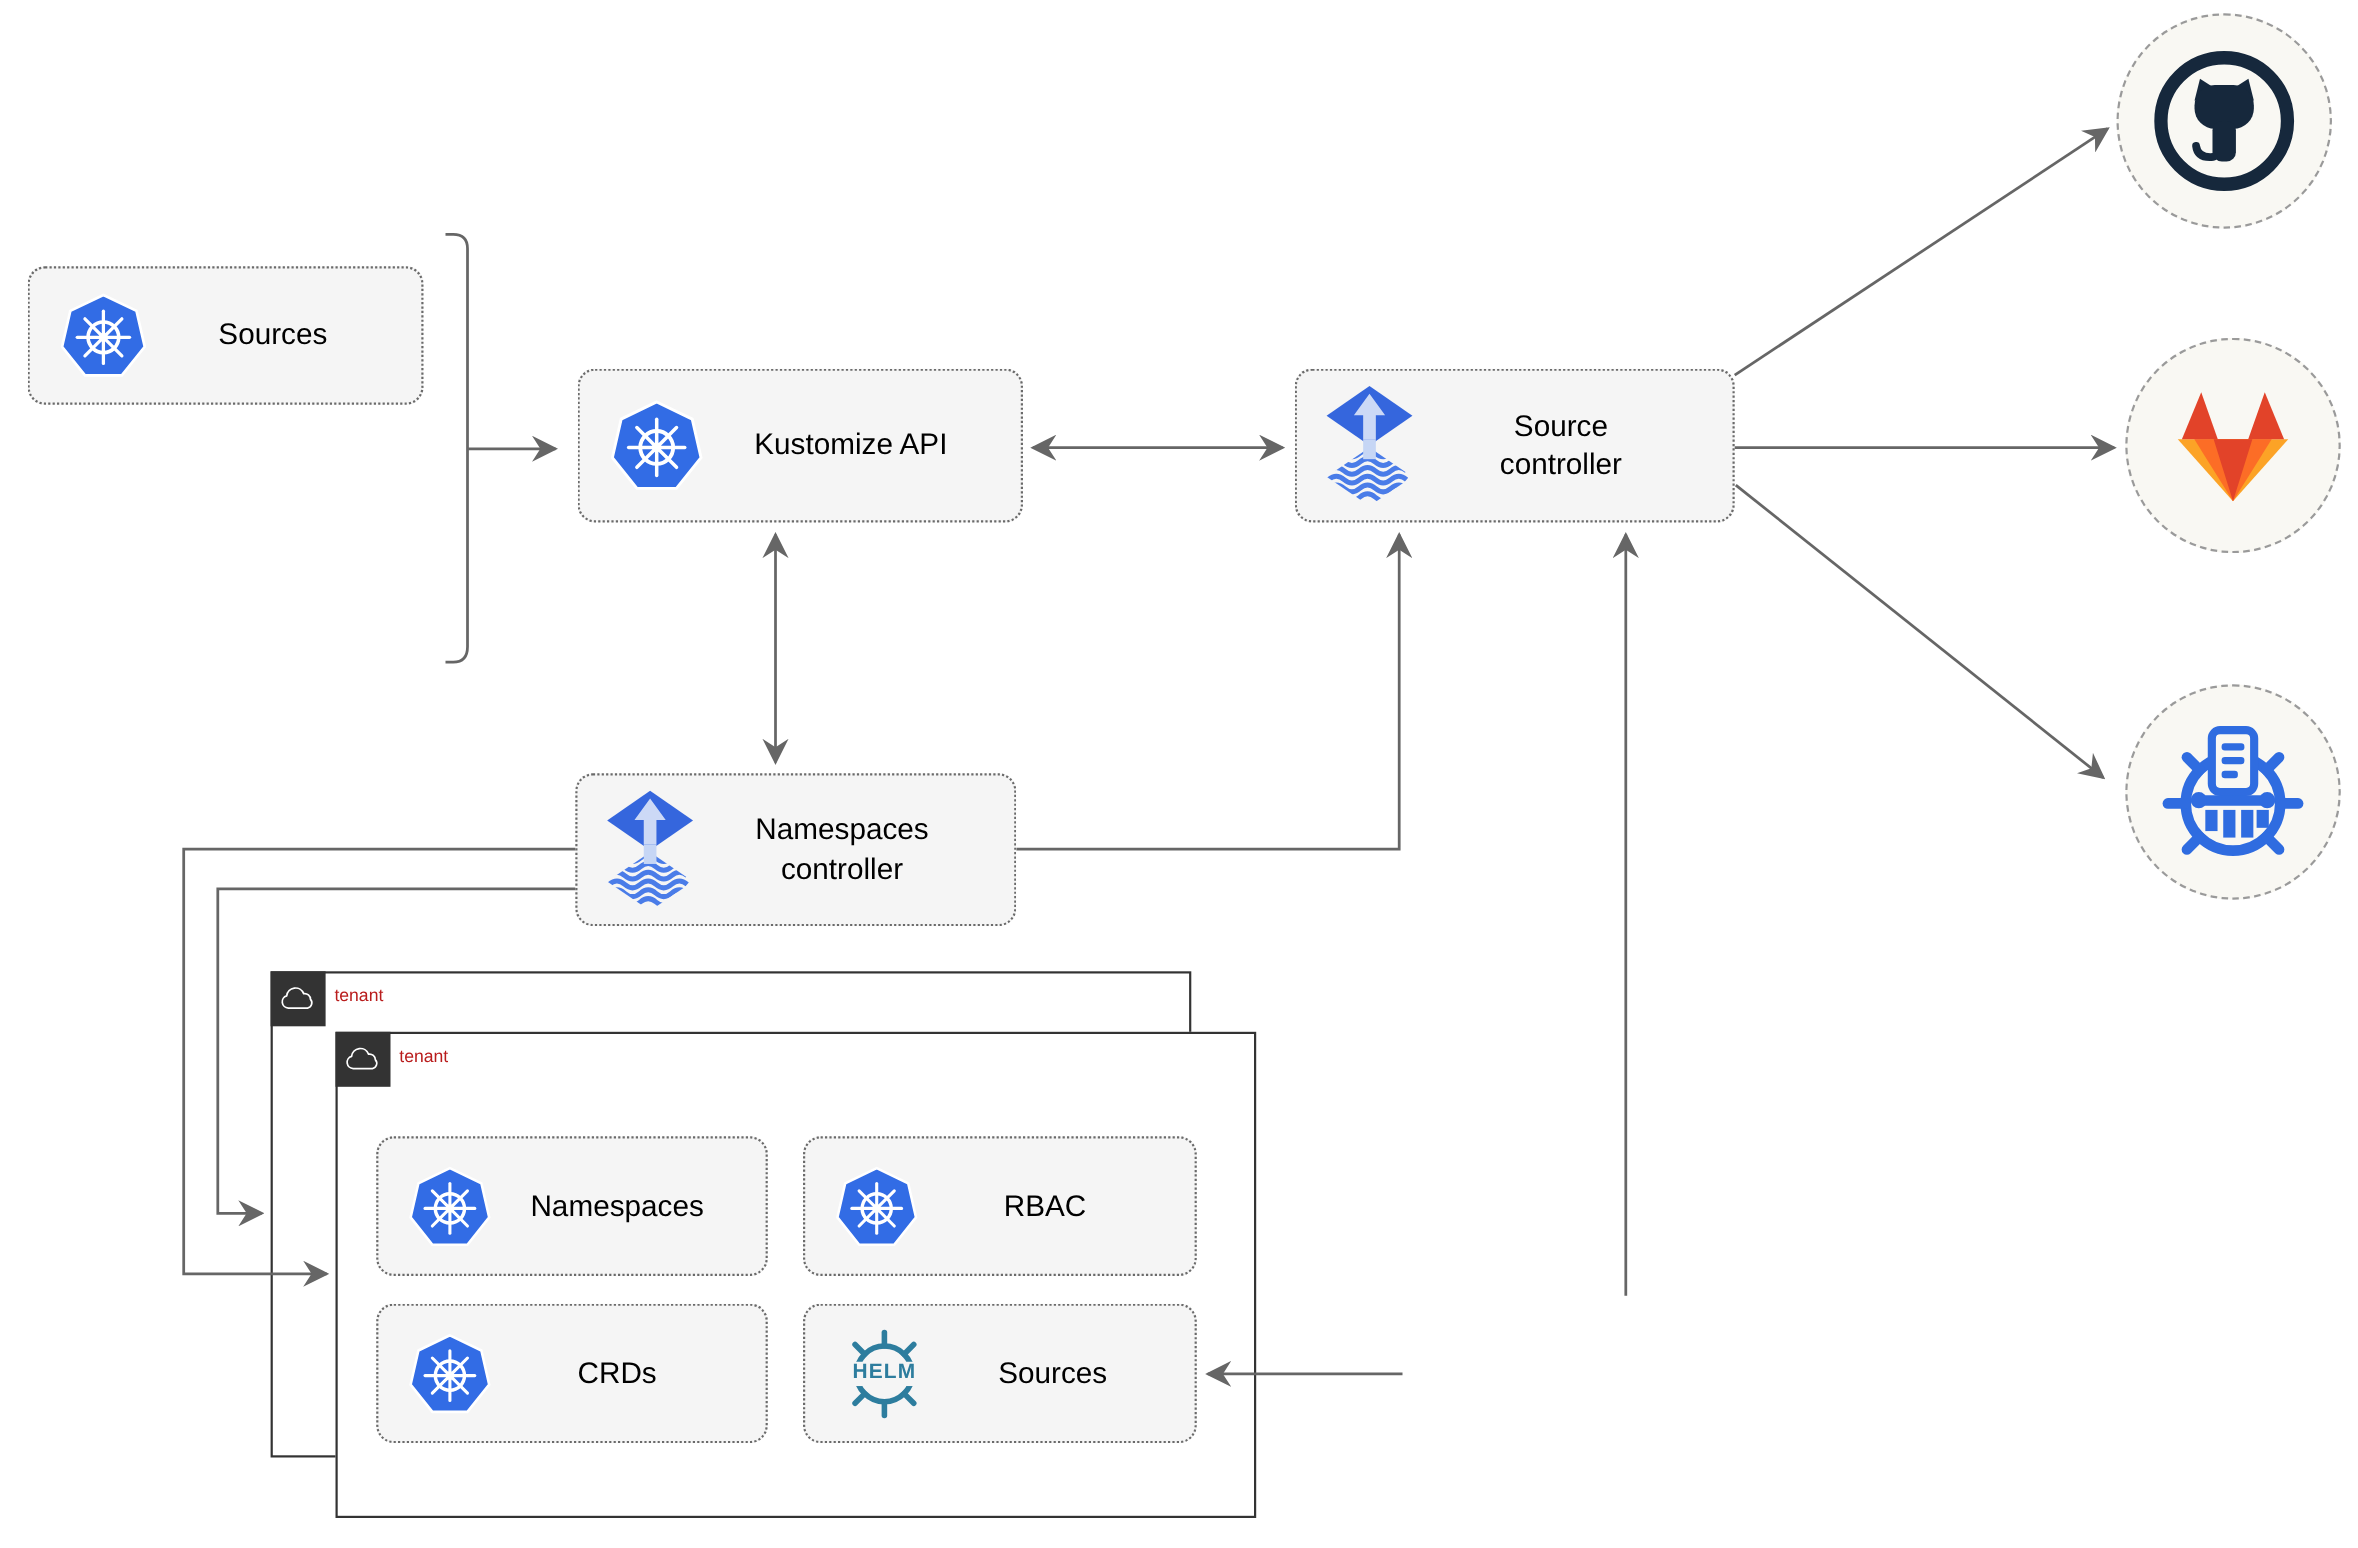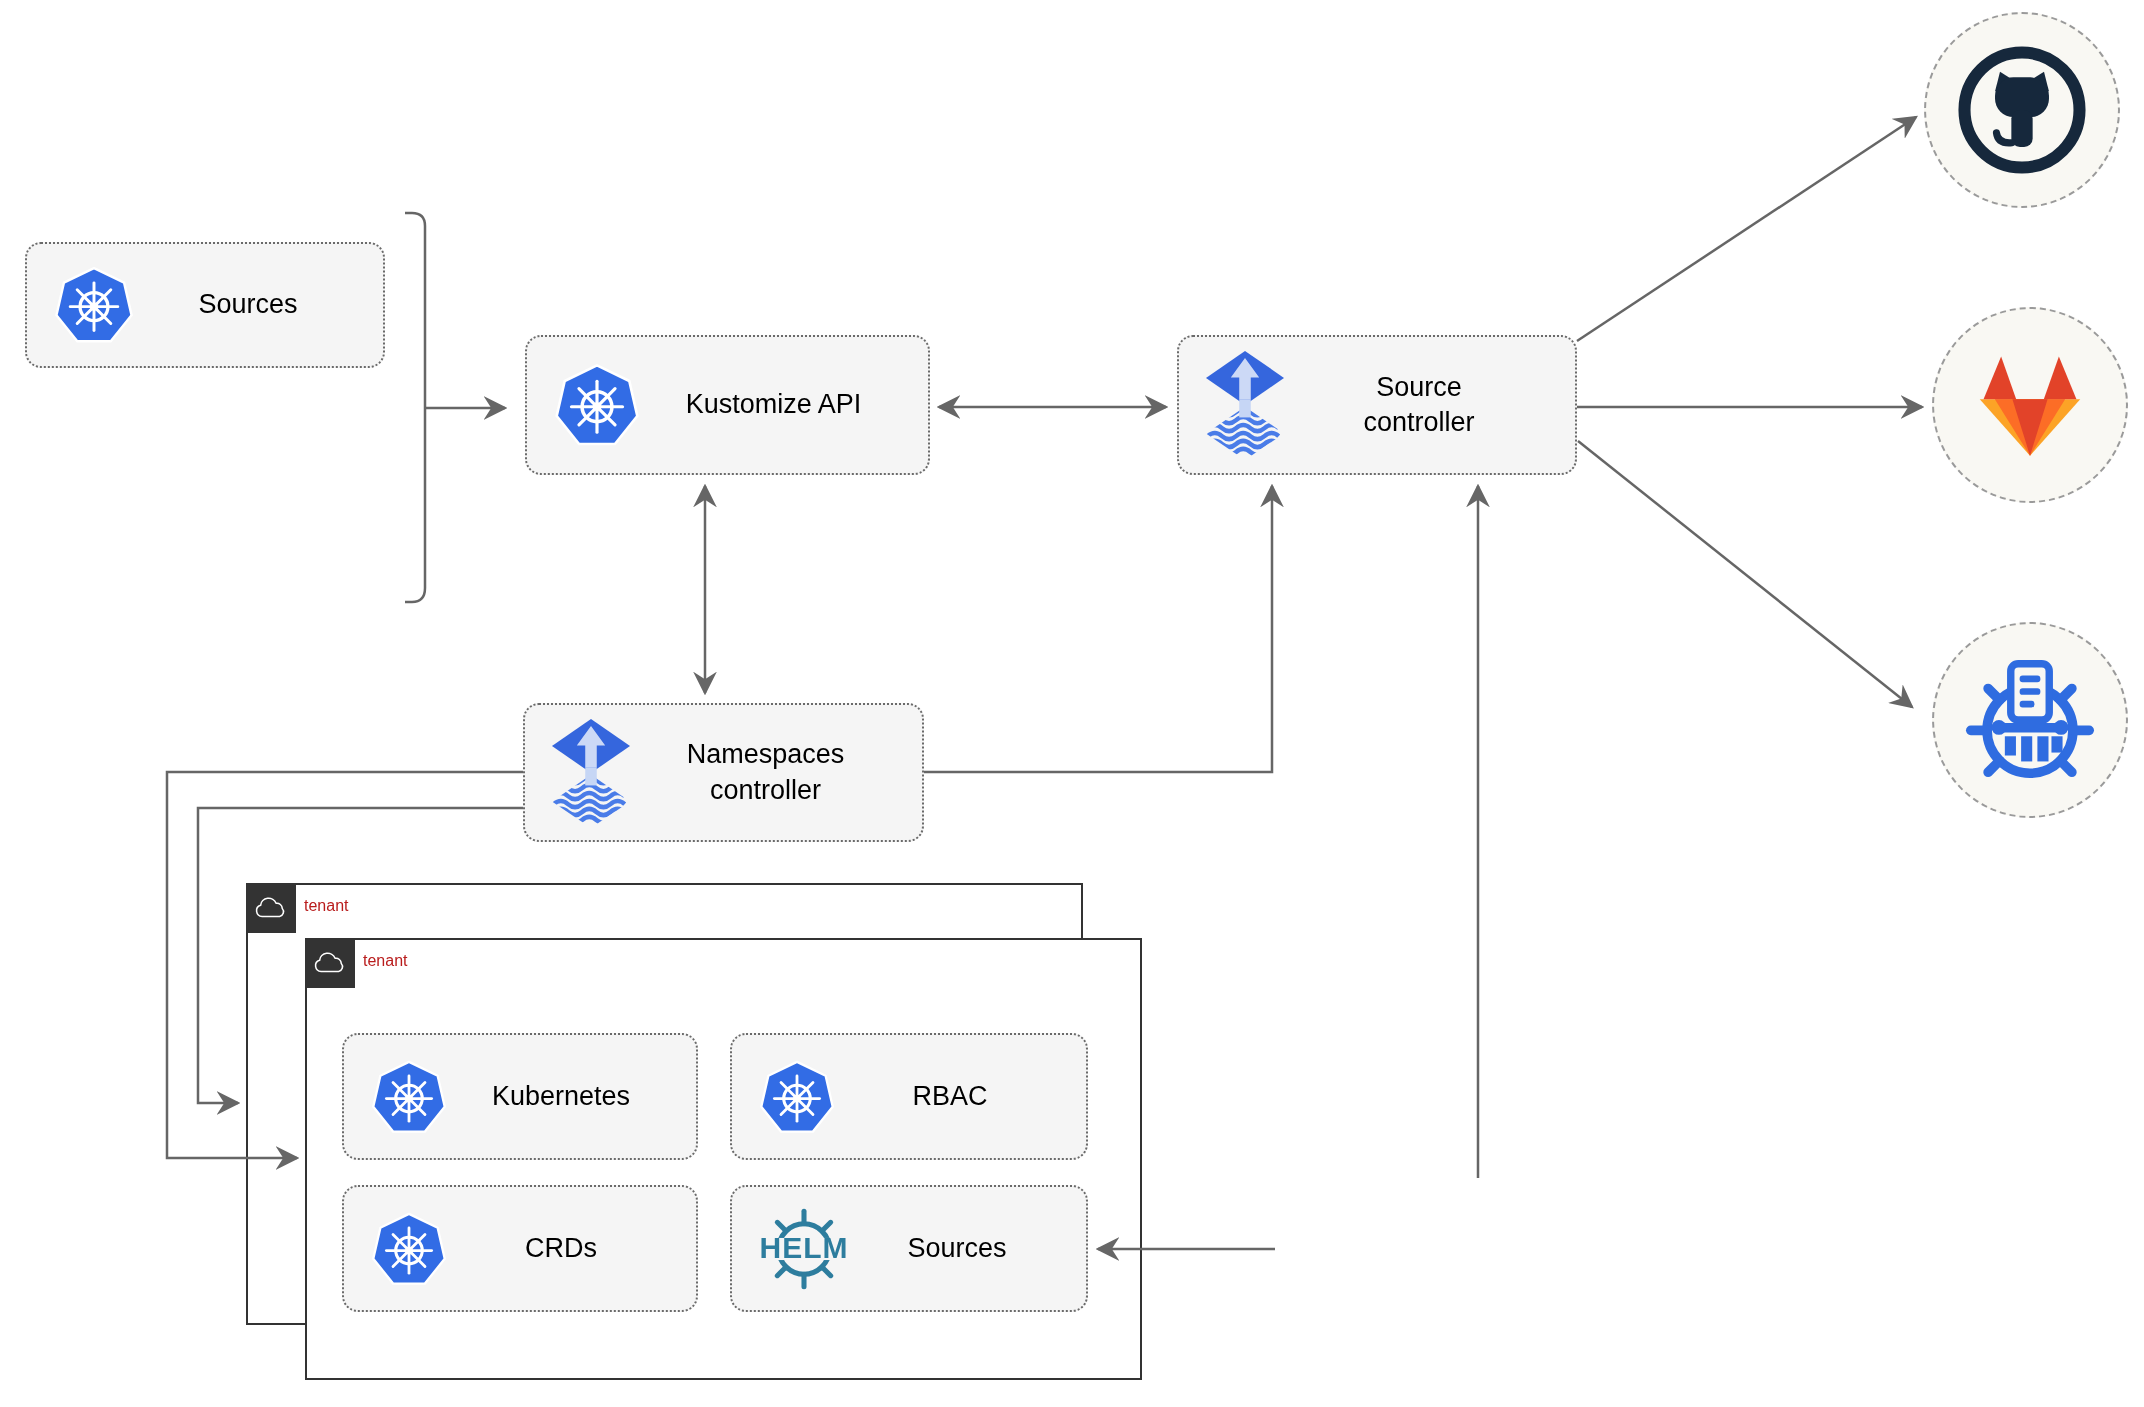--- a/index.html
+++ b/index.html
@@ -24,21 +24,21 @@
   .remote{position:absolute;width:196px;height:196px;border-radius:50%;box-sizing:border-box;
           background:#f9f8f3;border:2px dashed #9a9a9a;display:flex;align-items:center;justify-content:center;z-index:3;}
 
   
   #connectors{position:absolute;left:0;top:0;z-index:4;pointer-events:none;}
 
   
   .helm-wrap{position:relative;width:92px;height:92px;}
   .helm-wrap svg{position:absolute;left:0;top:0;}
   .helm-word{position:absolute;left:50%;top:50%;transform:translate(-50%,-54%);
-             color:#2d7d9e;font-weight:bold;font-size:30px;letter-spacing:1px;}
+             color:#2d7d9e;font-weight:bold;font-size:19px;letter-spacing:1px;}
 </style>
 </head>
 <body>
 
 <div id="canvas">
 
   <svg width="0" height="0" style="position:absolute" aria-hidden="true">
     <defs>
 
       <symbol id="sym-k8s" viewBox="0 0 100 100">
@@ -201,21 +201,21 @@
   </div>
 
 
   <div class="gnode" style="left:342px;top:1033px;width:356px;height:127px;">
     <span class="icon">
       <svg width="78" height="80">
           <use href="#sym-k8s"></use>
         </svg>
       </span>
     <span class="label">
-        <span>Kubernetes</span>
+        <span>Namespaces</span>
       </span>
   </div>
 
   <div class="gnode" style="left:730px;top:1033px;width:358px;height:127px;">
     <span class="icon">
       <svg width="78" height="80">
           <use href="#sym-k8s"></use>
         </svg>
       </span>
     <span class="label">

